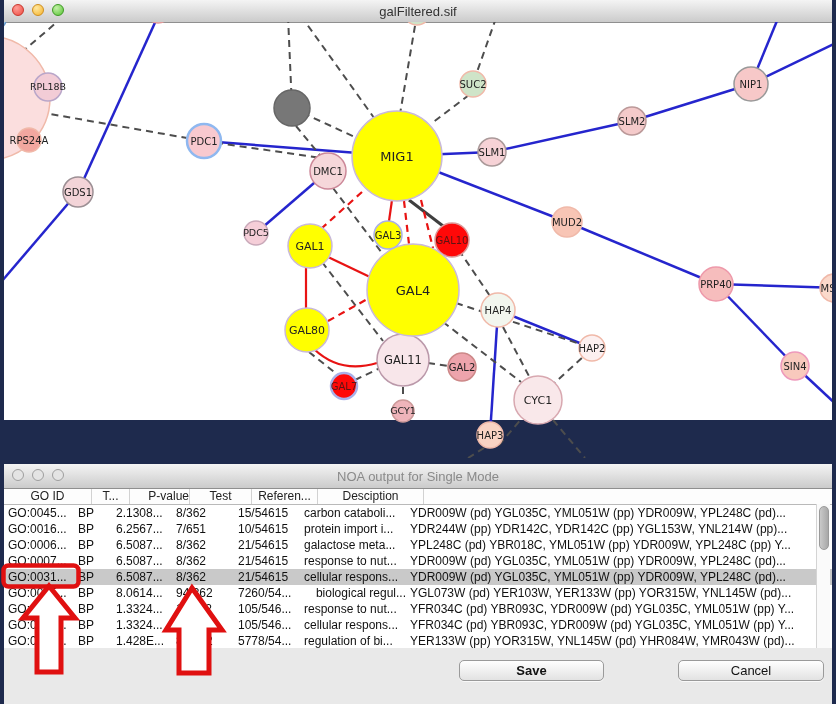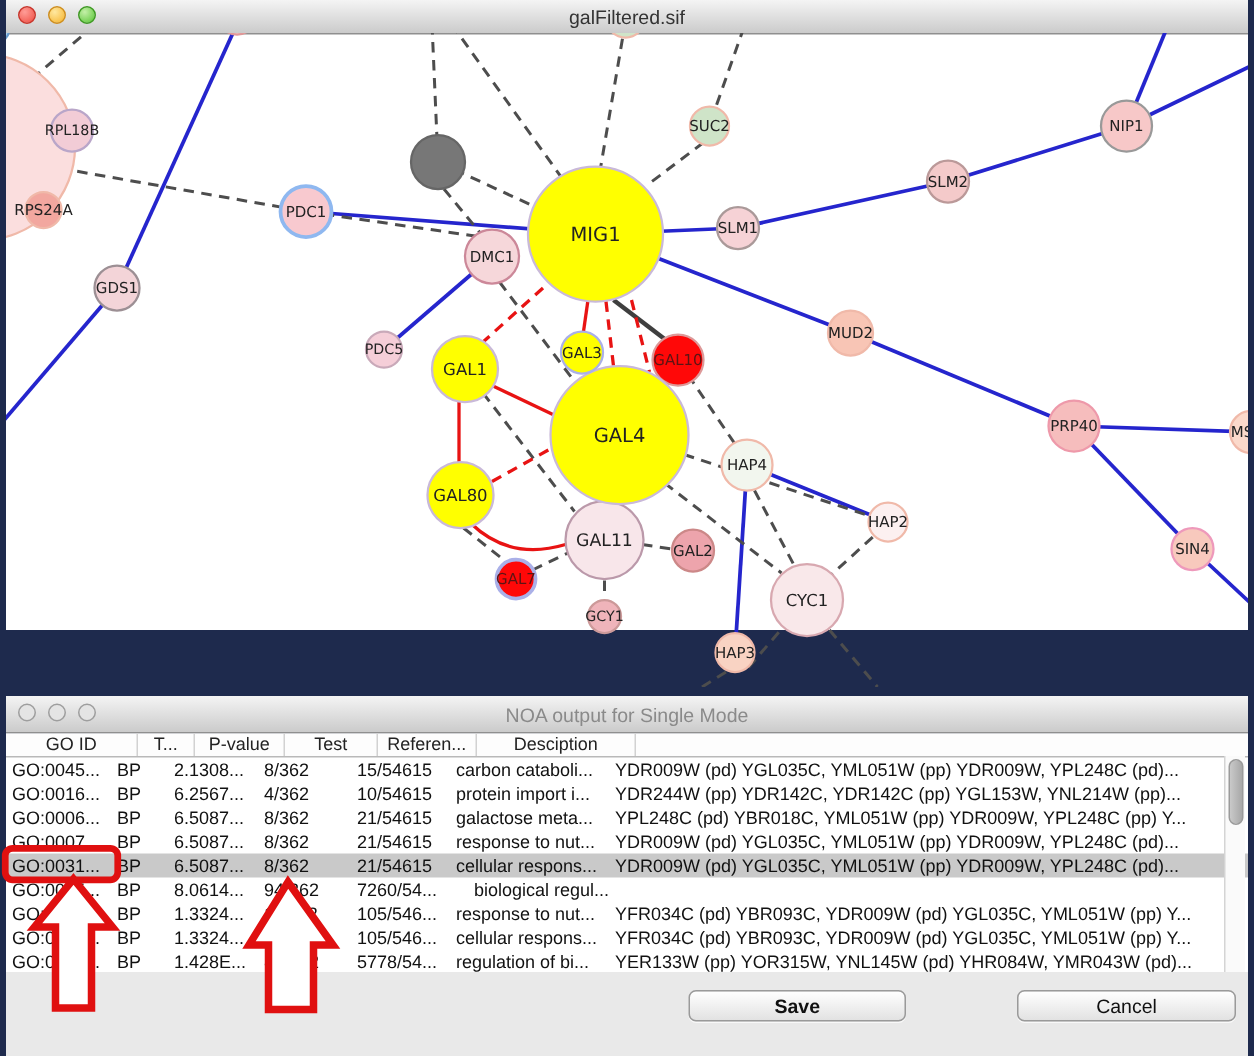--- a/index.html
+++ b/index.html
@@ -176,40 +176,40 @@
         <span class="light off"></span>
         <span class="light off"></span>
       </div>
       <span class="title-text inactive">NOA output for Single Mode</span>
     </div>
 
     <div id="noa-table">
       <div class="thead">
           <div class="th" style="width: 88px;">GO ID</div>
           <div class="th" style="width: 38px;">T...</div>
-          <div class="th" style="width: 60px;">P-value</div>
+          <div class="th" style="width: 60px; text-align: right;">P-value</div>
           <div class="th" style="width: 62px;">Test</div>
           <div class="th" style="width: 66px;">Referen...</div>
           <div class="th" style="width: 106px;">Desciption</div>
         </div>
       <div class="tbody">
           <div class="trow">
             <div class="td" style="width: 70px;">GO:0045...</div>
             <div class="td" style="width: 38px;">BP</div>
             <div class="td" style="width: 60px;">2.1308...</div>
             <div class="td" style="width: 62px;">8/362</div>
             <div class="td" style="width: 66px;">15/54615</div>
             <div class="td" style="width: 106px;">carbon cataboli...</div>
             <div class="td" style="width: 412px;">YDR009W (pd) YGL035C, YML051W (pp) YDR009W, YPL248C (pd)...</div>
           </div>
           <div class="trow">
             <div class="td" style="width: 70px;">GO:0016...</div>
             <div class="td" style="width: 38px;">BP</div>
             <div class="td" style="width: 60px;">6.2567...</div>
-            <div class="td" style="width: 62px;">4/362</div>
+            <div class="td" style="width: 62px;">7/651</div>
             <div class="td" style="width: 66px;">10/54615</div>
             <div class="td" style="width: 106px;">protein import i...</div>
             <div class="td" style="width: 412px;">YDR244W (pp) YDR142C, YDR142C (pp) YGL153W, YNL214W (pp)...</div>
           </div>
           <div class="trow">
             <div class="td" style="width: 70px;">GO:0006...</div>
             <div class="td" style="width: 38px;">BP</div>
             <div class="td" style="width: 60px;">6.5087...</div>
             <div class="td" style="width: 62px;">8/362</div>
             <div class="td" style="width: 66px;">21/54615</div>
@@ -234,20 +234,21 @@
             <div class="td" style="width: 106px;">cellular respons...</div>
             <div class="td" style="width: 412px;">YDR009W (pd) YGL035C, YML051W (pp) YDR009W, YPL248C (pd)...</div>
           </div>
           <div class="trow">
             <div class="td" style="width: 70px;">GO:0065...</div>
             <div class="td" style="width: 38px;">BP</div>
             <div class="td" style="width: 60px;">8.0614...</div>
             <div class="td" style="width: 62px;">94/362</div>
             <div class="td" style="width: 66px;">7260/54...</div>
             <div class="td" style="width: 106px; text-align: right;">biological regul...</div>
+            <div class="td" style="width: 412px;">YGL073W (pd) YER103W, YER133W (pp) YOR315W, YNL145W (pd)...</div>
           </div>
           <div class="trow">
             <div class="td" style="width: 70px;">GO:0031...</div>
             <div class="td" style="width: 38px;">BP</div>
             <div class="td" style="width: 60px;">1.3324...</div>
             <div class="td" style="width: 62px;">11/362</div>
             <div class="td" style="width: 66px;">105/546...</div>
             <div class="td" style="width: 106px;">response to nut...</div>
             <div class="td" style="width: 412px;">YFR034C (pd) YBR093C, YDR009W (pd) YGL035C, YML051W (pp) Y...</div>
           </div>

